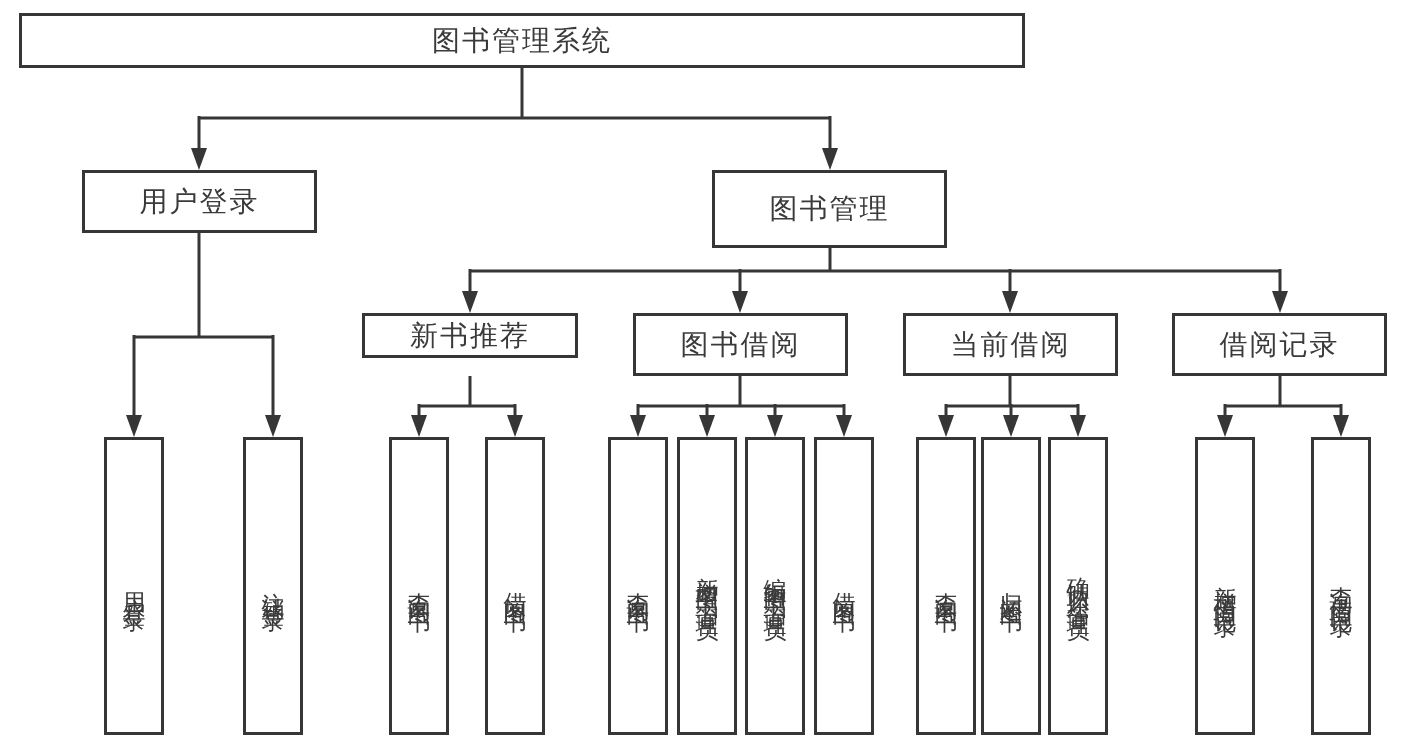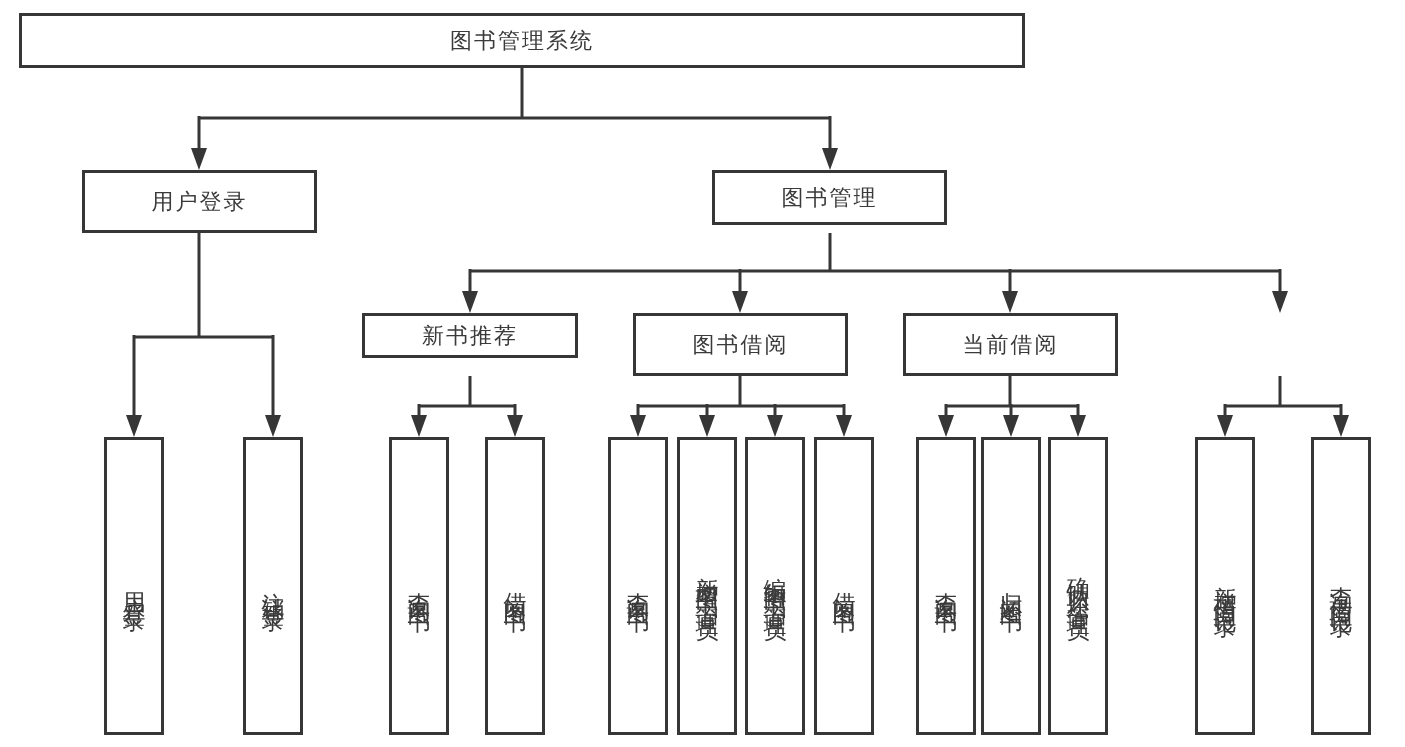--- a/index.html
+++ b/index.html
@@ -29,21 +29,21 @@
     background: #ffffff;
     border: 3px solid #363636;
     box-sizing: border-box;
     display: flex;
     align-items: center;
     justify-content: center;
     z-index: 2;
   }
   .node .label {
     color: #3a3a3a;
-    font-size: 22px;
+    font-size: 28px;
     letter-spacing: 2px;
     white-space: nowrap;
   }
   .vnode .label {
     writing-mode: vertical-rl;
     text-orientation: mixed;
     letter-spacing: 6px;
     line-height: 1;
     font-size: 23px;
     white-space: normal;
@@ -141,33 +141,36 @@
     </g>
   </svg>
 
   <div class="node" style="left:19px; top:13px; width:1006px; height:55px;">
     <span class="label">图书管理系统</span>
   </div>
 
   <div class="node" style="left:82px; top:170px; width:235px; height:63px;">
     <span class="label">用户登录</span>
   </div>
-  <div class="node" style="left:712px; top:170px; width:235px; height:55px;">
+  <div class="node" style="left:712px; top:170px; width:235px; height:78px;">
     <span class="label">图书管理</span>
   </div>
 
   <div class="node" style="left:362px; top:313px; width:216px; height:45px;">
     <span class="label">新书推荐</span>
   </div>
   <div class="node" style="left:633px; top:313px; width:215px; height:63px;">
     <span class="label">图书借阅</span>
   </div>
   <div class="node" style="left:903px; top:313px; width:215px; height:63px;">
     <span class="label">当前借阅</span>
   </div>
+  <div class="node" style="left:1172px; top:313px; width:215px; height:63px;">
+    <span class="label">借阅记录</span>
+  </div>
 
   <div class="node vnode" style="left:104px; top:437px; width:60px; height:298px;">
     <span class="label">用户登录</span>
   </div>
   <div class="node vnode" style="left:243px; top:437px; width:60px; height:298px;">
     <span class="label">注销登录</span>
   </div>
 
   <div class="node vnode" style="left:389px; top:437px; width:60px; height:298px;">
     <span class="label">查询图书</span>

